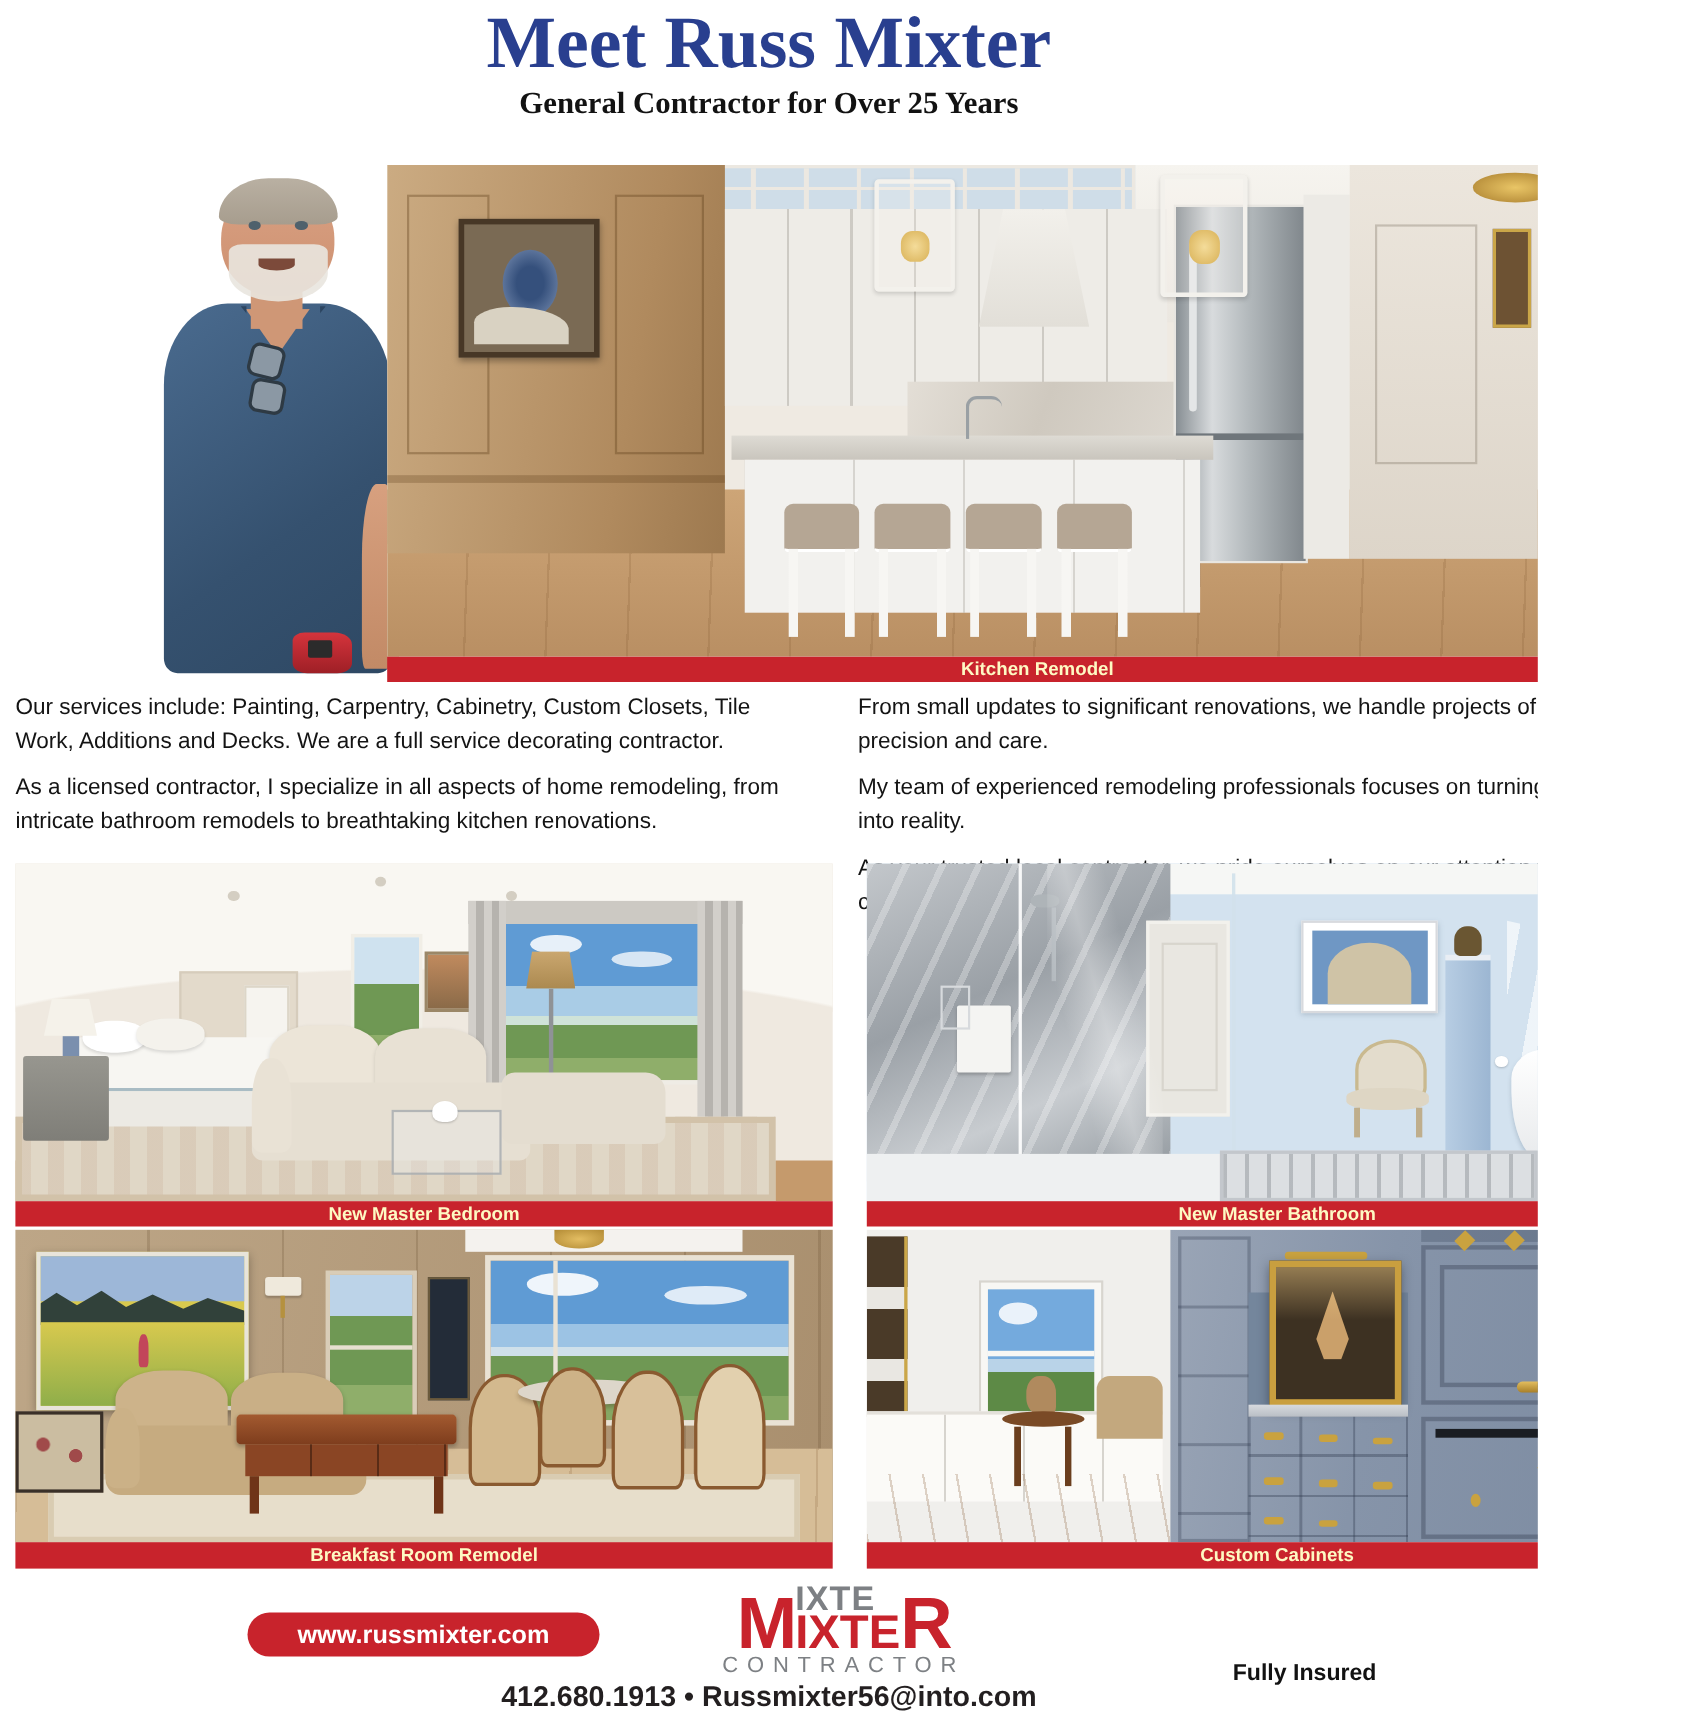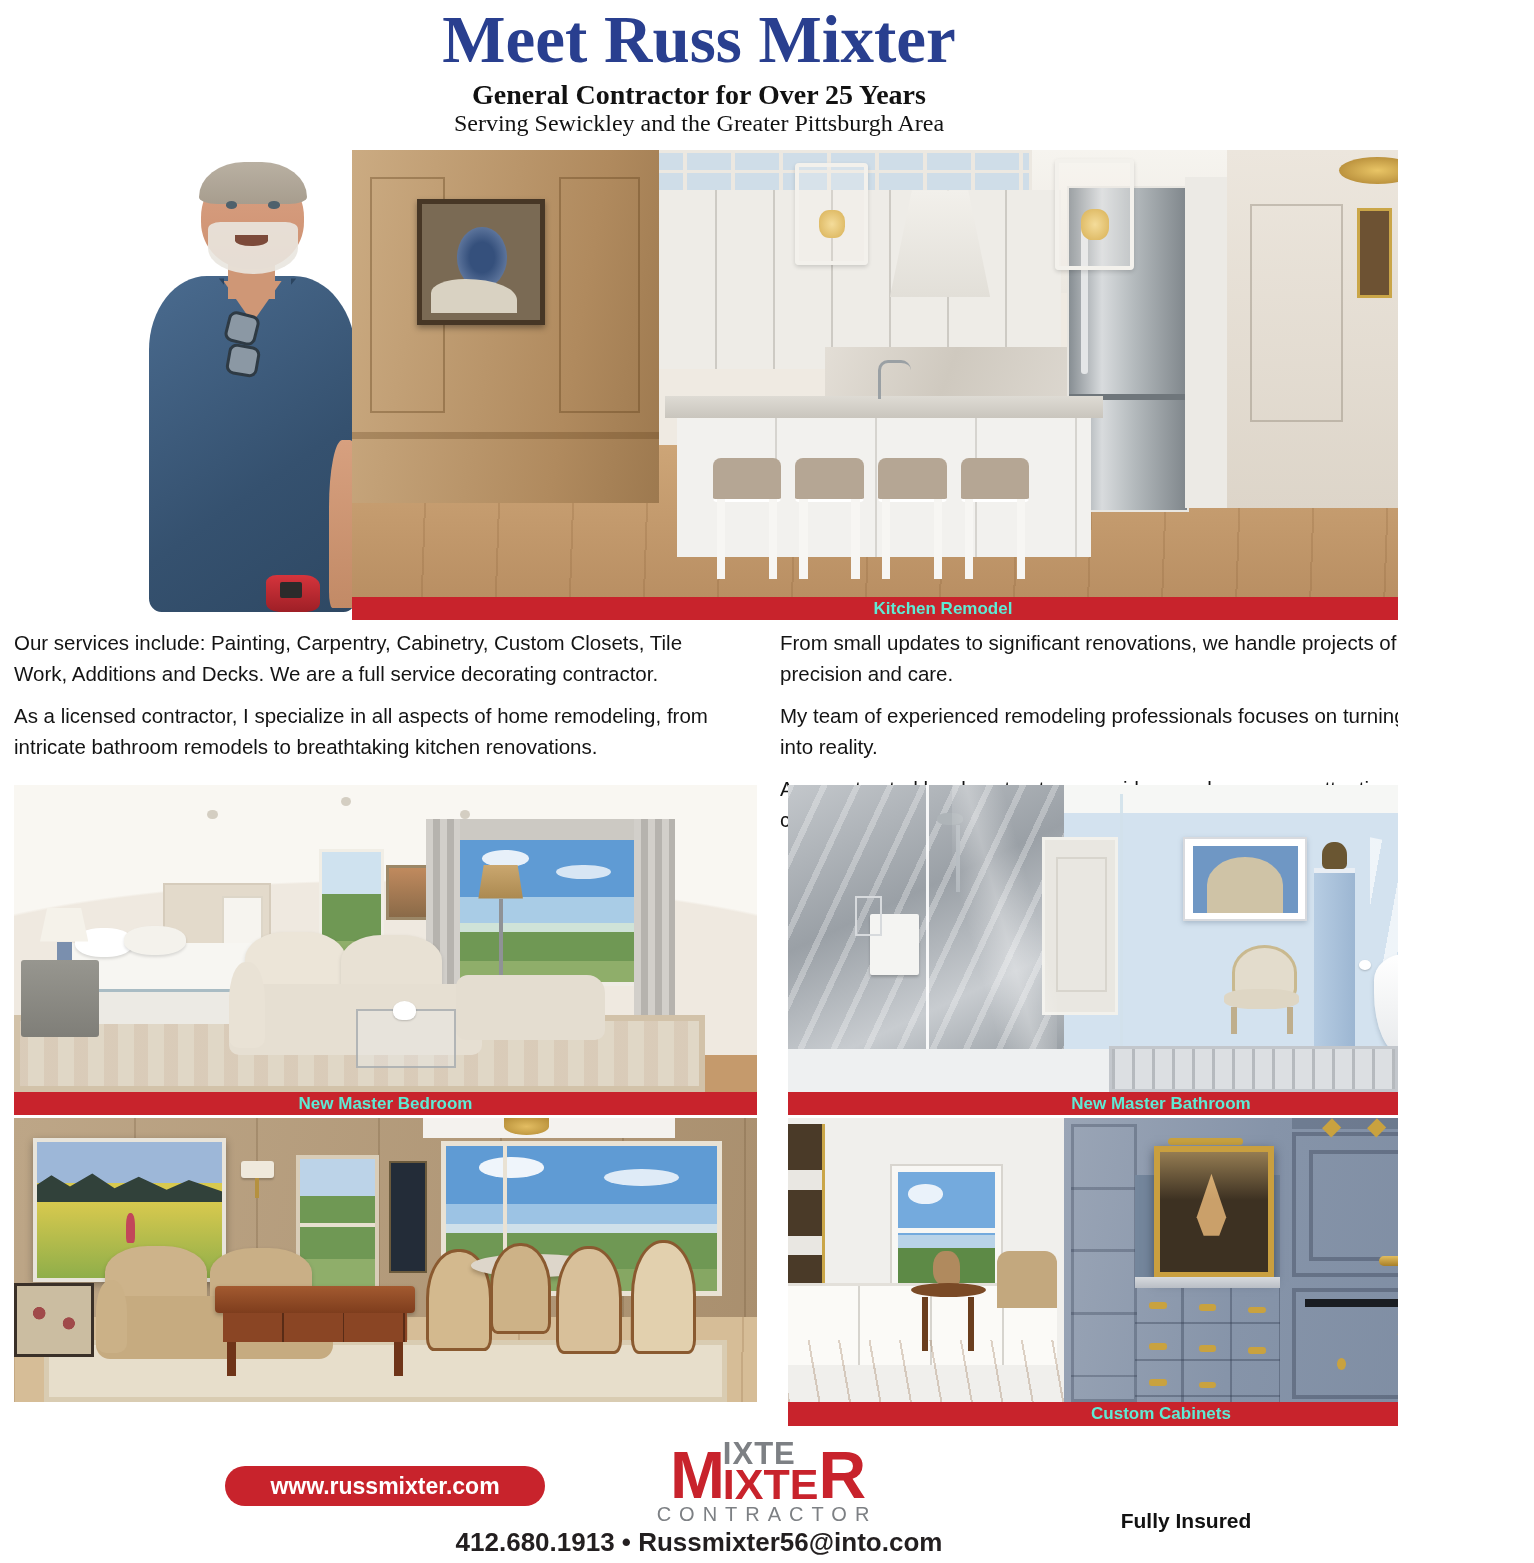--- a/index.html
+++ b/index.html
@@ -8,21 +8,21 @@
   .s{position:absolute;}
   .scene{position:absolute;overflow:hidden;}
   
   .title{position:absolute;left:0;top:2px;width:100%;text-align:center;
          font-family:"Liberation Serif",serif;font-weight:bold;font-size:67px;line-height:74px;color:#293f8f;}
   .subtitle{position:absolute;left:0;top:80px;width:100%;text-align:center;
             font-family:"Liberation Serif",serif;font-weight:bold;font-size:28px;line-height:30px;color:#121212;}
   .tagline{position:absolute;left:0;top:110px;width:100%;text-align:center;
            font-family:"Liberation Serif",serif;font-size:24px;line-height:26px;color:#121212;}
   
-  .caption{position:absolute;height:23px;background:#c8232c;color:#5eead4;
+  .caption{position:absolute;height:23px;background:#c8232c;color:#fef9c3;
            font-weight:bold;font-size:17px;line-height:23px;text-align:center;}
   
   .col{position:absolute;top:627px;font-size:20.5px;line-height:31px;color:#141414;}
   .col p{margin:0 0 11px 0;}
   .emph{font-weight:bold;font-style:italic;}
   
   .pill{position:absolute;height:40px;border-radius:21px;background:#c8232c;color:#ffffff;
         font-weight:bold;font-size:23px;line-height:40px;text-align:center;border:none;padding:0;cursor:pointer;}
   .logo{position:absolute;left:767px;top:1441px;transform:translateX(-50%);text-align:center;}
   .lg-row{display:flex;align-items:flex-end;justify-content:center;}
@@ -35,21 +35,20 @@
   .contact{position:absolute;left:0;top:1527px;width:100%;text-align:center;font-weight:bold;font-size:26px;color:#231f20;}
   .adno{position:absolute;right:6px;top:1620px;font-size:10px;color:#4a4a4a;}
 </style>
 </head>
 <body>
 
 <div id="page">
 
   <div class="title">Meet Russ Mixter</div>
   <div class="subtitle">General Contractor for Over 25 Years</div>
-  <div class="tagline">Serving Sewickley and the Greater Pittsburgh Area</div>
 
   <div class="scene" style="left:140px;top:150px;width:225px;height:467px;background:#ffffff;">
     <div class="s" style="left:4%;top:27%;width:92%;height:72%;background:linear-gradient(145deg,#4a6b8f,#35516f 60%,#2e4863);border-radius:28% 30% 6% 6% / 22% 24% 4% 4%;"></div>
     <div class="s" style="left:84%;top:62%;width:15%;height:36%;background:linear-gradient(#d7a07f,#c28a66);border-radius:40% 40% 10% 10%;"></div>
     <div class="s" style="left:39%;top:22%;width:21%;height:10%;background:#cf9776;"></div>
     <div class="s" style="left:37%;top:28%;width:26%;height:9%;background:#cf9776;clip-path:polygon(0 0,100% 0,50% 100%);"></div>
     <div class="s" style="left:35%;top:27.5%;width:30%;height:10%;background:transparent;border-left:5px solid #2c4560;border-right:5px solid #2c4560;clip-path:polygon(0 0,100% 0,50% 100%);"></div>
     <div class="s" style="left:27%;top:3.5%;width:46%;height:22%;background:linear-gradient(#d9a183,#cd9070);border-radius:50% 50% 46% 46%;"></div>
     <div class="s" style="left:26%;top:2.5%;width:48%;height:9%;background:linear-gradient(#b9b0a2,#a79d8e);border-radius:50% 50% 20% 20% / 100% 100% 20% 20%;"></div>
     <div class="s" style="left:30%;top:15.5%;width:40%;height:11%;background:rgba(233,230,223,0.9);border-radius:14% 14% 50% 50%;"></div>
@@ -244,20 +243,21 @@
       <div class="s" style="left:4%;top:30%;width:92%;height:32%;background:#8a4524;background-image:repeating-linear-gradient(90deg,transparent 0 32%,rgba(40,18,8,0.5) 32% 33%);"></div>
       <div class="s" style="left:6%;top:62%;width:88%;height:38%;background:linear-gradient(90deg,#6f3418 0 5%,transparent 5% 95%,#6f3418 95%);"></div>
     </div>
     <div class="s" style="left:55.5%;top:46%;width:8%;height:34%;background:#d3b98e;border:3px solid #8a5a30;border-radius:48% 48% 12% 12%;"></div>
     <div class="s" style="left:61.5%;top:48%;width:17%;height:8%;background:#ddd6ca;border-radius:50%;box-shadow:0 3px 4px rgba(60,40,20,0.3);"></div>
     <div class="s" style="left:68%;top:56%;width:3.5%;height:16%;background:#7a5a3a;"></div>
     <div class="s" style="left:64%;top:44%;width:7.5%;height:30%;background:#cdb287;border:3px solid #8a5a30;border-radius:48% 48% 12% 12%;"></div>
     <div class="s" style="left:73%;top:45%;width:8%;height:36%;background:#d8c09a;border:3px solid #8a5a30;border-radius:48% 48% 12% 12%;"></div>
     <div class="s" style="left:83%;top:43%;width:8%;height:38%;background:#e2d0ae;border:3px solid #8a5a30;border-radius:48% 48% 12% 12%;"></div>
   </div>
+  <div class="caption" style="left:14px;top:1402px;width:743px;height:24px;line-height:24px;">Breakfast Room Remodel</div>
 
   <div class="scene" style="left:788px;top:1118px;width:746px;height:284px;background:#f0efec;">
     <div class="s" style="left:0;top:2%;width:5%;height:58%;background:repeating-linear-gradient(180deg,#4a3a28 0 28%,#e9e7e2 28% 40%);box-shadow:inset -3px 0 0 #caa648;"></div>
     <div class="s" style="left:14%;top:17%;width:13%;height:43%;border:6px solid #f8f7f4;background:linear-gradient(#74aadd 0 52%,#b9d3e8 52% 62%,#5d8a46 62%);box-shadow:0 0 0 2px #d8d5cf;">
       <div class="s" style="left:0;top:46%;width:100%;height:4%;background:#f8f7f4;"></div>
       <div class="s" style="left:10%;top:10%;width:36%;height:16%;background:rgba(255,255,255,0.85);border-radius:50%;"></div>
     </div>
     <div class="s" style="left:0;top:58%;width:36%;height:28%;background:#fbfaf7;border-top:3px solid #e3e0da;background-image:repeating-linear-gradient(90deg,transparent 0 70px,rgba(160,155,145,0.4) 70px 72px);"></div>
     <div class="s" style="left:19.5%;top:47%;width:3.5%;height:12%;background:#b08a5e;border-radius:45% 45% 20% 45%;"></div>
     <div class="s" style="left:16.5%;top:58%;width:10%;height:5%;background:#7a4a26;border-radius:50%;"></div>

